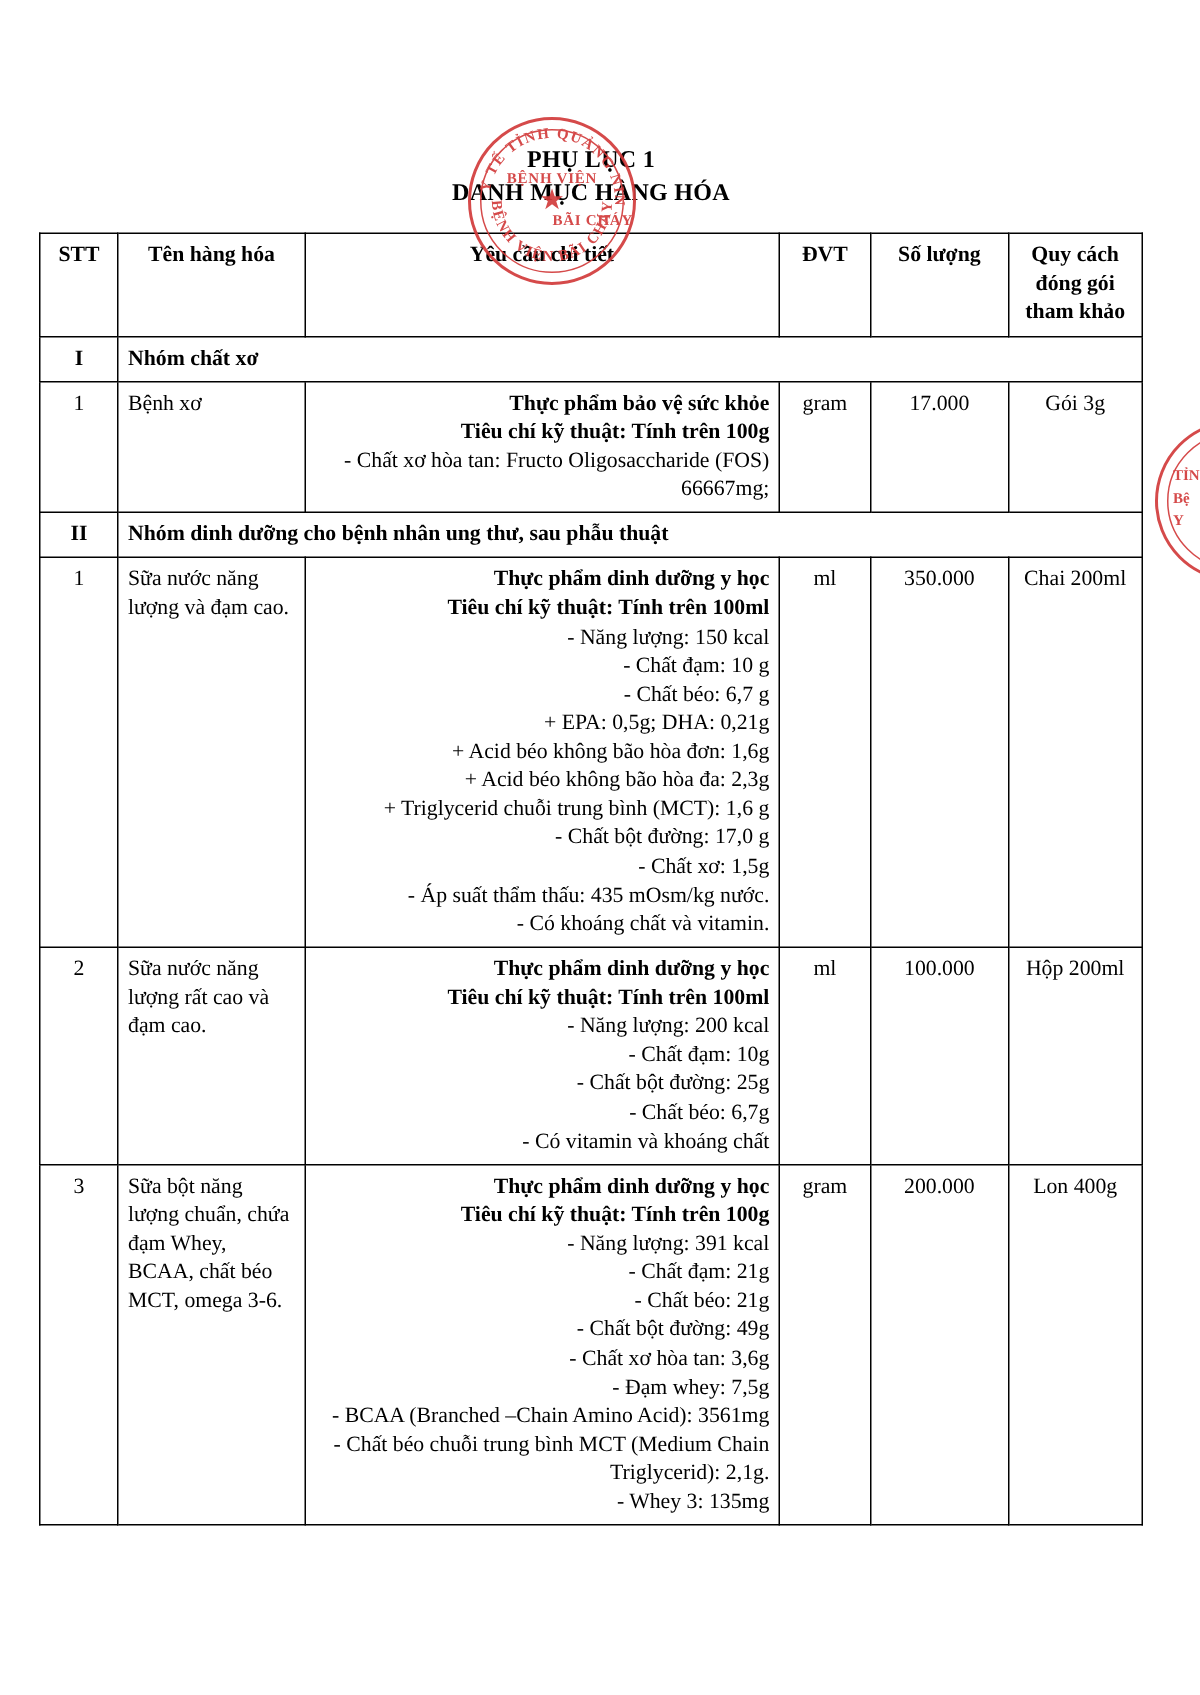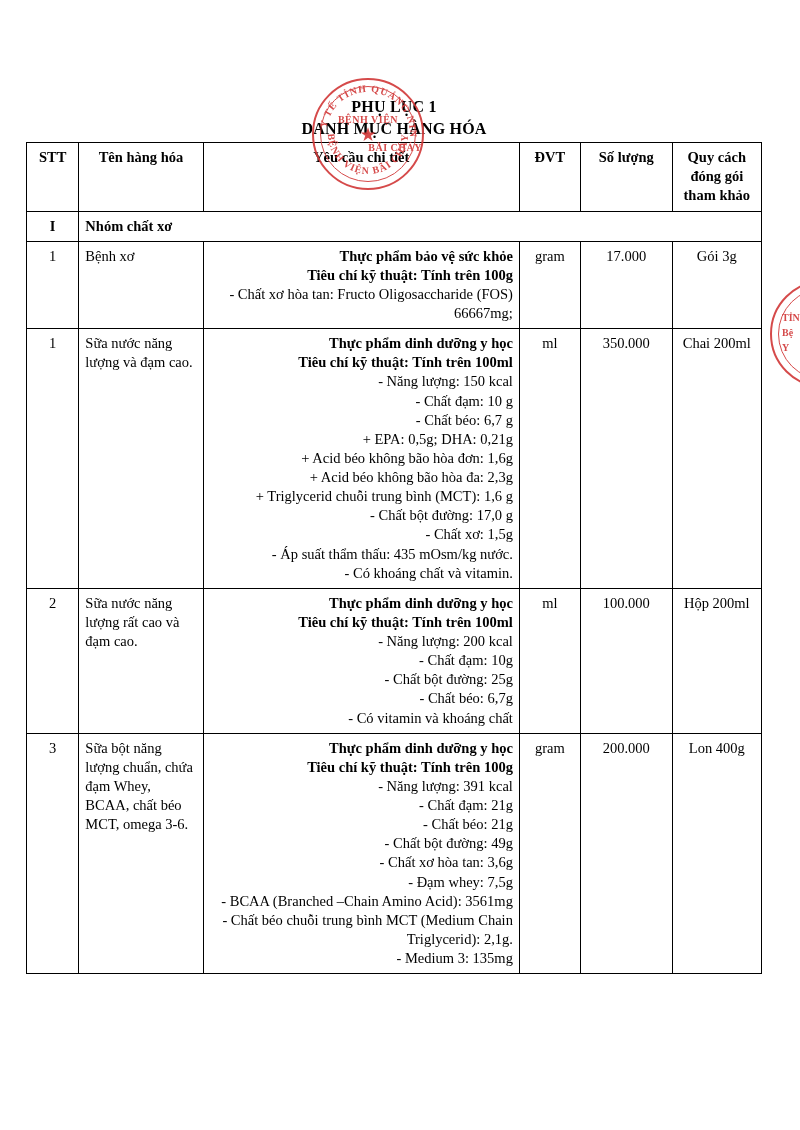--- a/index.html
+++ b/index.html
@@ -133,21 +133,21 @@
     left: 10px;
     top: 28px;
     font-size: 10px;
     font-weight: bold;
     line-height: 1.5;
   }
 
   table.goods {
     border-collapse: collapse;
     width: 736px;
-    margin: 3px auto 0 auto;
+    margin: 16px auto 0 auto;
     table-layout: fixed;
     position: relative;
     z-index: 2;
   }
   table.goods td, table.goods th {
     border: 1px solid #000000;
     vertical-align: top;
     padding: 5px 6px;
     font-size: 14.5px;
     line-height: 1.32;
@@ -272,20 +272,24 @@
           <span class="detail-title detail-line">Tiêu chí kỹ thuật: Tính trên 100g</span>
           <ul class="spec-list">
             <li>- Chất xơ hòa tan: Fructo Oligosaccharide (FOS) 66667mg;</li>
           </ul>
         </td>
         <td class="c-center">gram</td>
         <td class="c-center">17.000</td>
         <td class="c-center">Gói 3g</td>
       </tr>
 
+      <tr class="group-row">
+        <td class="g-num">II</td>
+        <td colspan="5">Nhóm dinh dưỡng cho bệnh nhân ung thư, sau phẫu thuật</td>
+      </tr>
 
       <tr>
         <td class="c-center">1</td>
         <td class="c-name">Sữa nước năng lượng và đạm cao.</td>
         <td>
           <span class="detail-title detail-line">Thực phẩm dinh dưỡng y học</span>
           <span class="detail-title detail-line">Tiêu chí kỹ thuật: Tính trên 100ml</span>
           <ul class="spec-list">
             <li>- Năng lượng: 150 kcal</li>
             <li>- Chất đạm: 10 g</li>
@@ -332,21 +336,21 @@
           <span class="detail-title detail-line">Tiêu chí kỹ thuật: Tính trên 100g</span>
           <ul class="spec-list">
             <li>- Năng lượng: 391 kcal</li>
             <li>- Chất đạm: 21g</li>
             <li>- Chất béo: 21g</li>
             <li>- Chất bột đường: 49g</li>
             <li>- Chất xơ hòa tan: 3,6g</li>
             <li>- Đạm whey: 7,5g</li>
             <li>- BCAA (Branched –Chain Amino Acid): 3561mg</li>
             <li>- Chất béo chuỗi trung bình MCT (Medium Chain Triglycerid): 2,1g.</li>
-            <li>- Medium 3: 135mg</li>
+            <li>- Whey 3: 135mg</li>
           </ul>
         </td>
         <td class="c-center">gram</td>
         <td class="c-center">200.000</td>
         <td class="c-center">Lon 400g</td>
       </tr>
 
     </tbody>
   </table>
 

